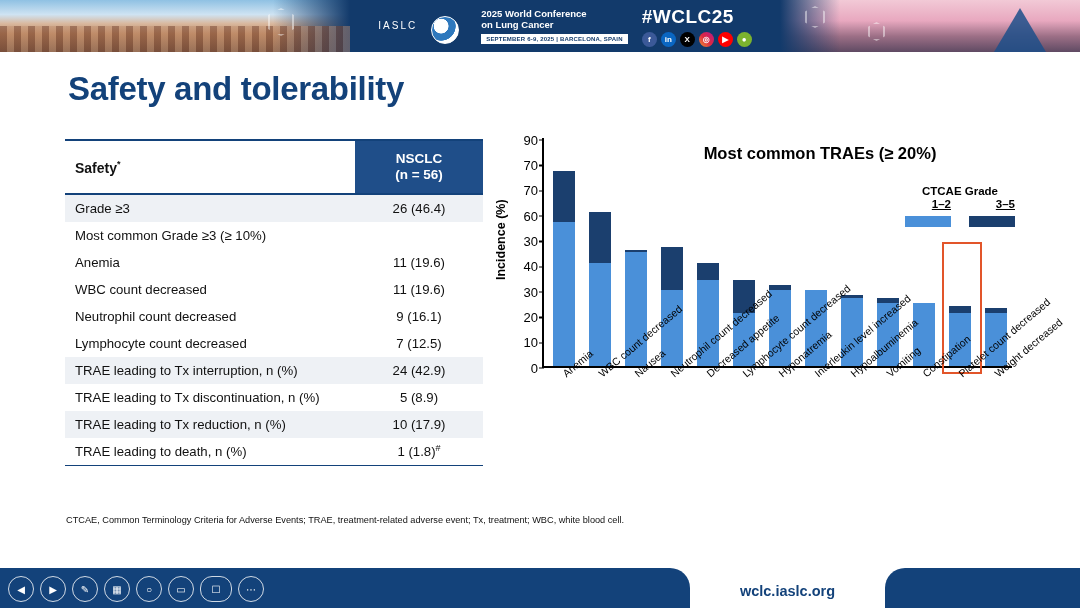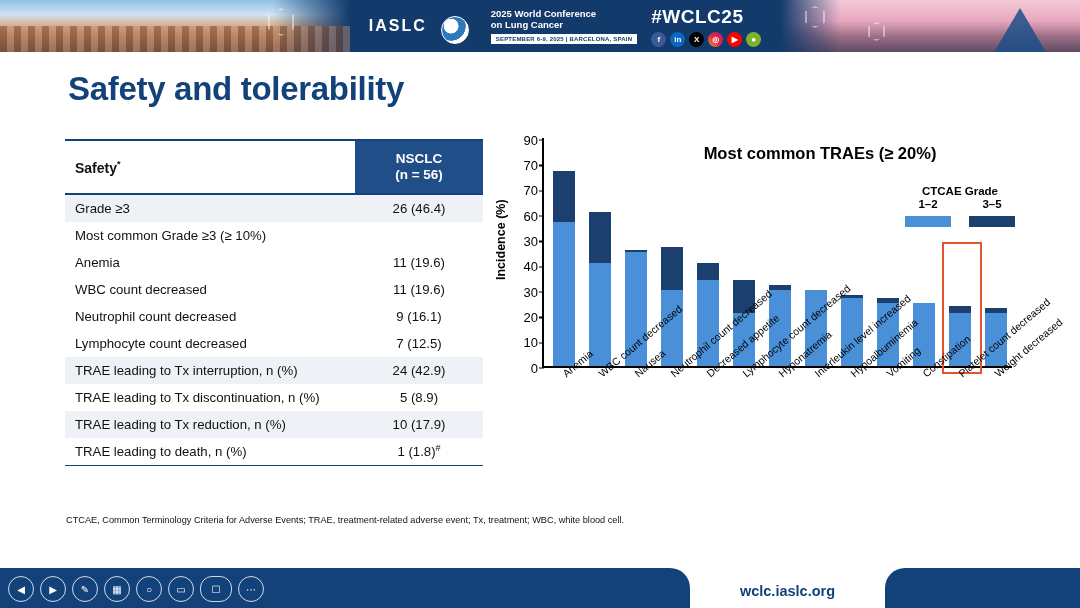--- a/index.html
+++ b/index.html
@@ -47,21 +47,21 @@
     opacity: .85;
   }
   .banner-center {
     position: absolute; left: 350px; top: 0; width: 430px; height: 52px;
     display: flex; align-items: center; justify-content: center; gap: 14px;
   }
   .iaslc-logo {
     display: flex; flex-direction: column; align-items: center;
     color: #ffffff; line-height: 1;
   }
-  .iaslc-word { font-size: 16px; letter-spacing: 2px; font-weight: 700; }
+  .iaslc-word { font-size: 10px; letter-spacing: 2px; font-weight: 400; }
   .conf-block { display: flex; align-items: flex-end; gap: 22px; }
   .conf-emblem {
     width: 26px; height: 26px; border-radius: 50%;
     background: radial-gradient(circle at 35% 35%, #ffffff 0 30%, #2e78bd 32% 60%, #ffffff 62% 100%);
     border: 1px solid #ffffff;
   }
   .conf-text { color: #fff; font-size: 9.5px; font-weight: 700; line-height: 11px; }
   .conf-bar {
     margin-top: 4px;
     background: #ffffff; color: #123a6b; font-size: 6px; font-weight: 700;
@@ -125,21 +125,21 @@
     font-size: 16.5px; font-weight: 800; color: #000;
   }
   .y-axis-label {
     position: absolute; left: -6px; top: 150px;
     transform: rotate(-90deg); transform-origin: left top;
     font-size: 12.5px; font-weight: 700; color: #000; white-space: nowrap;
   }
   .legend { position: absolute; left: 405px; top: 55px; text-align: center; }
   .legend-title { font-size: 11.5px; font-weight: 700; color: #000; }
   .legend-row { display: flex; gap: 18px; justify-content: center; margin-top: 1px; }
-  .legend-col { width: 46px; text-align: center; }
+  .legend-col { width: 46px; text-align: right; text-decoration: underline; }
   .legend-col .lab { font-size: 11.5px; font-weight: 700; color: #000; }
   .legend-col .swatch { height: 11px; margin-top: 6px; }
   .sw-light { background: #4a90d9; }
   .sw-dark { background: #1b3f6e; }
 
   .plot {
     position: absolute; left: 42px; top: 8px; width: 470px; height: 230px;
   }
   .axis-y { position: absolute; left: 0; top: 0; width: 1.6px; height: 230px; background: #000; }
   .axis-x { position: absolute; left: 0; bottom: 0; width: 470px; height: 1.6px; background: #000; }

